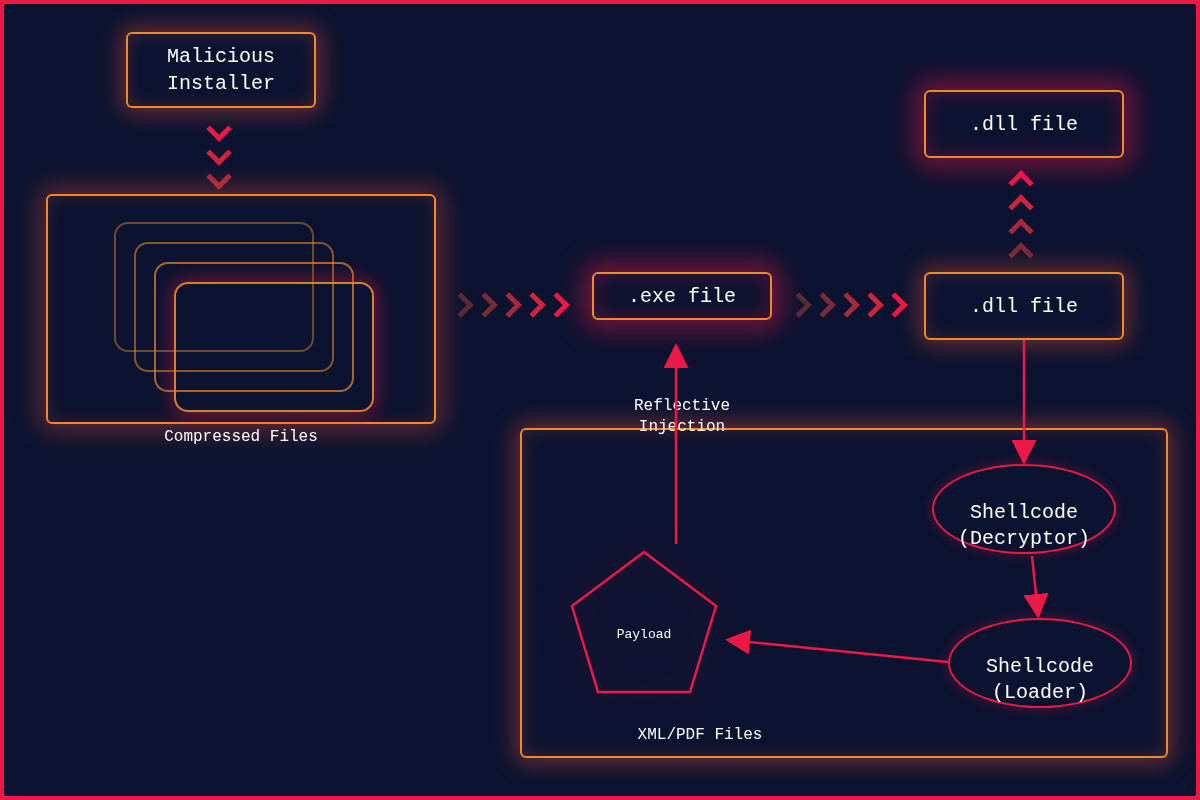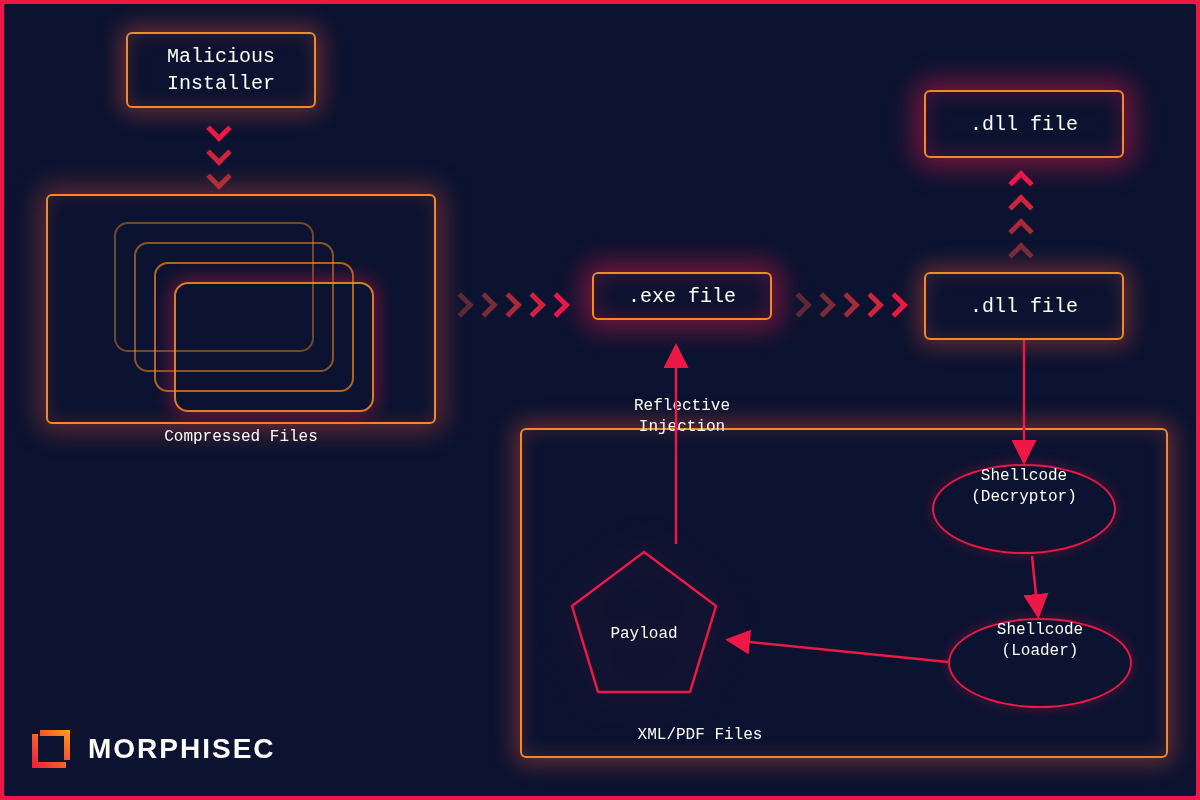--- a/index.html
+++ b/index.html
@@ -47,38 +47,38 @@
     color: #ffffff;
     font-size: 16px;
     text-align: center;
   }
   .ellipse {
     position: absolute;
     border: 2px solid #ed1846;
     border-radius: 50%;
     color: #ffffff;
     display: flex;
-    align-items: flex-start;
+    align-items: flex-end;
     justify-content: center;
     text-align: center;
-    font-size: 16px;
+    font-size: 20px;
     line-height: 1.3;
     box-shadow: 0 0 12px 2px rgba(237, 24, 70, 0.25);
   }
   .pentagon-wrap {
     position: absolute;
     filter: drop-shadow(0 0 18px rgba(237,24,70,0.55));
   }
   .pentagon-wrap svg { display: block; }
   .pentagon-label {
     position: absolute;
     width: 100%;
     text-align: center;
     color: #ffffff;
-    font-size: 16px;
+    font-size: 13px;
     top: 58%;
     transform: translateY(-50%);
   }
   
   .chev-r {
     width: 18px; height: 18px;
     border-top: 5px solid;
     border-right: 5px solid;
     transform: rotate(45deg);
     margin-right: 2px;
@@ -222,29 +222,14 @@
 
     <line x1="1020" y1="336" x2="1020" y2="456" stroke="#ed1846" stroke-width="2.5" marker-end="url(#ah)"></line>
 
     <line x1="1028" y1="552" x2="1034" y2="610" stroke="#ed1846" stroke-width="2.5" marker-end="url(#ah)"></line>
 
     <line x1="944" y1="658" x2="726" y2="636" stroke="#ed1846" stroke-width="2.5" marker-end="url(#ah)"></line>
 
     <line x1="672" y1="540" x2="672" y2="344" stroke="#ed1846" stroke-width="2.5" marker-end="url(#ah)"></line>
   </svg>
 
-  <div class="brand">
-    <span class="brand-mark">
-      <svg viewBox="0 0 50 50">
-        <defs>
-          <linearGradient id="lg" x1="0" y1="1" x2="1" y2="0">
-            <stop offset="0%" stop-color="#ed1846"></stop>
-            <stop offset="100%" stop-color="#fca311"></stop>
-          </linearGradient>
-        </defs>
-        <path d="M6 10 L6 44 L40 44 L40 38 L12 38 L12 10 Z" fill="url(#lg)"></path>
-        <path d="M14 6 L44 6 L44 36 L38 36 L38 12 L14 12 Z" fill="url(#lg)"></path>
-      </svg>
-    </span>
-    <span>MORPHISEC</span>
-  </div>
 
 </div>
 
 </body></html>

